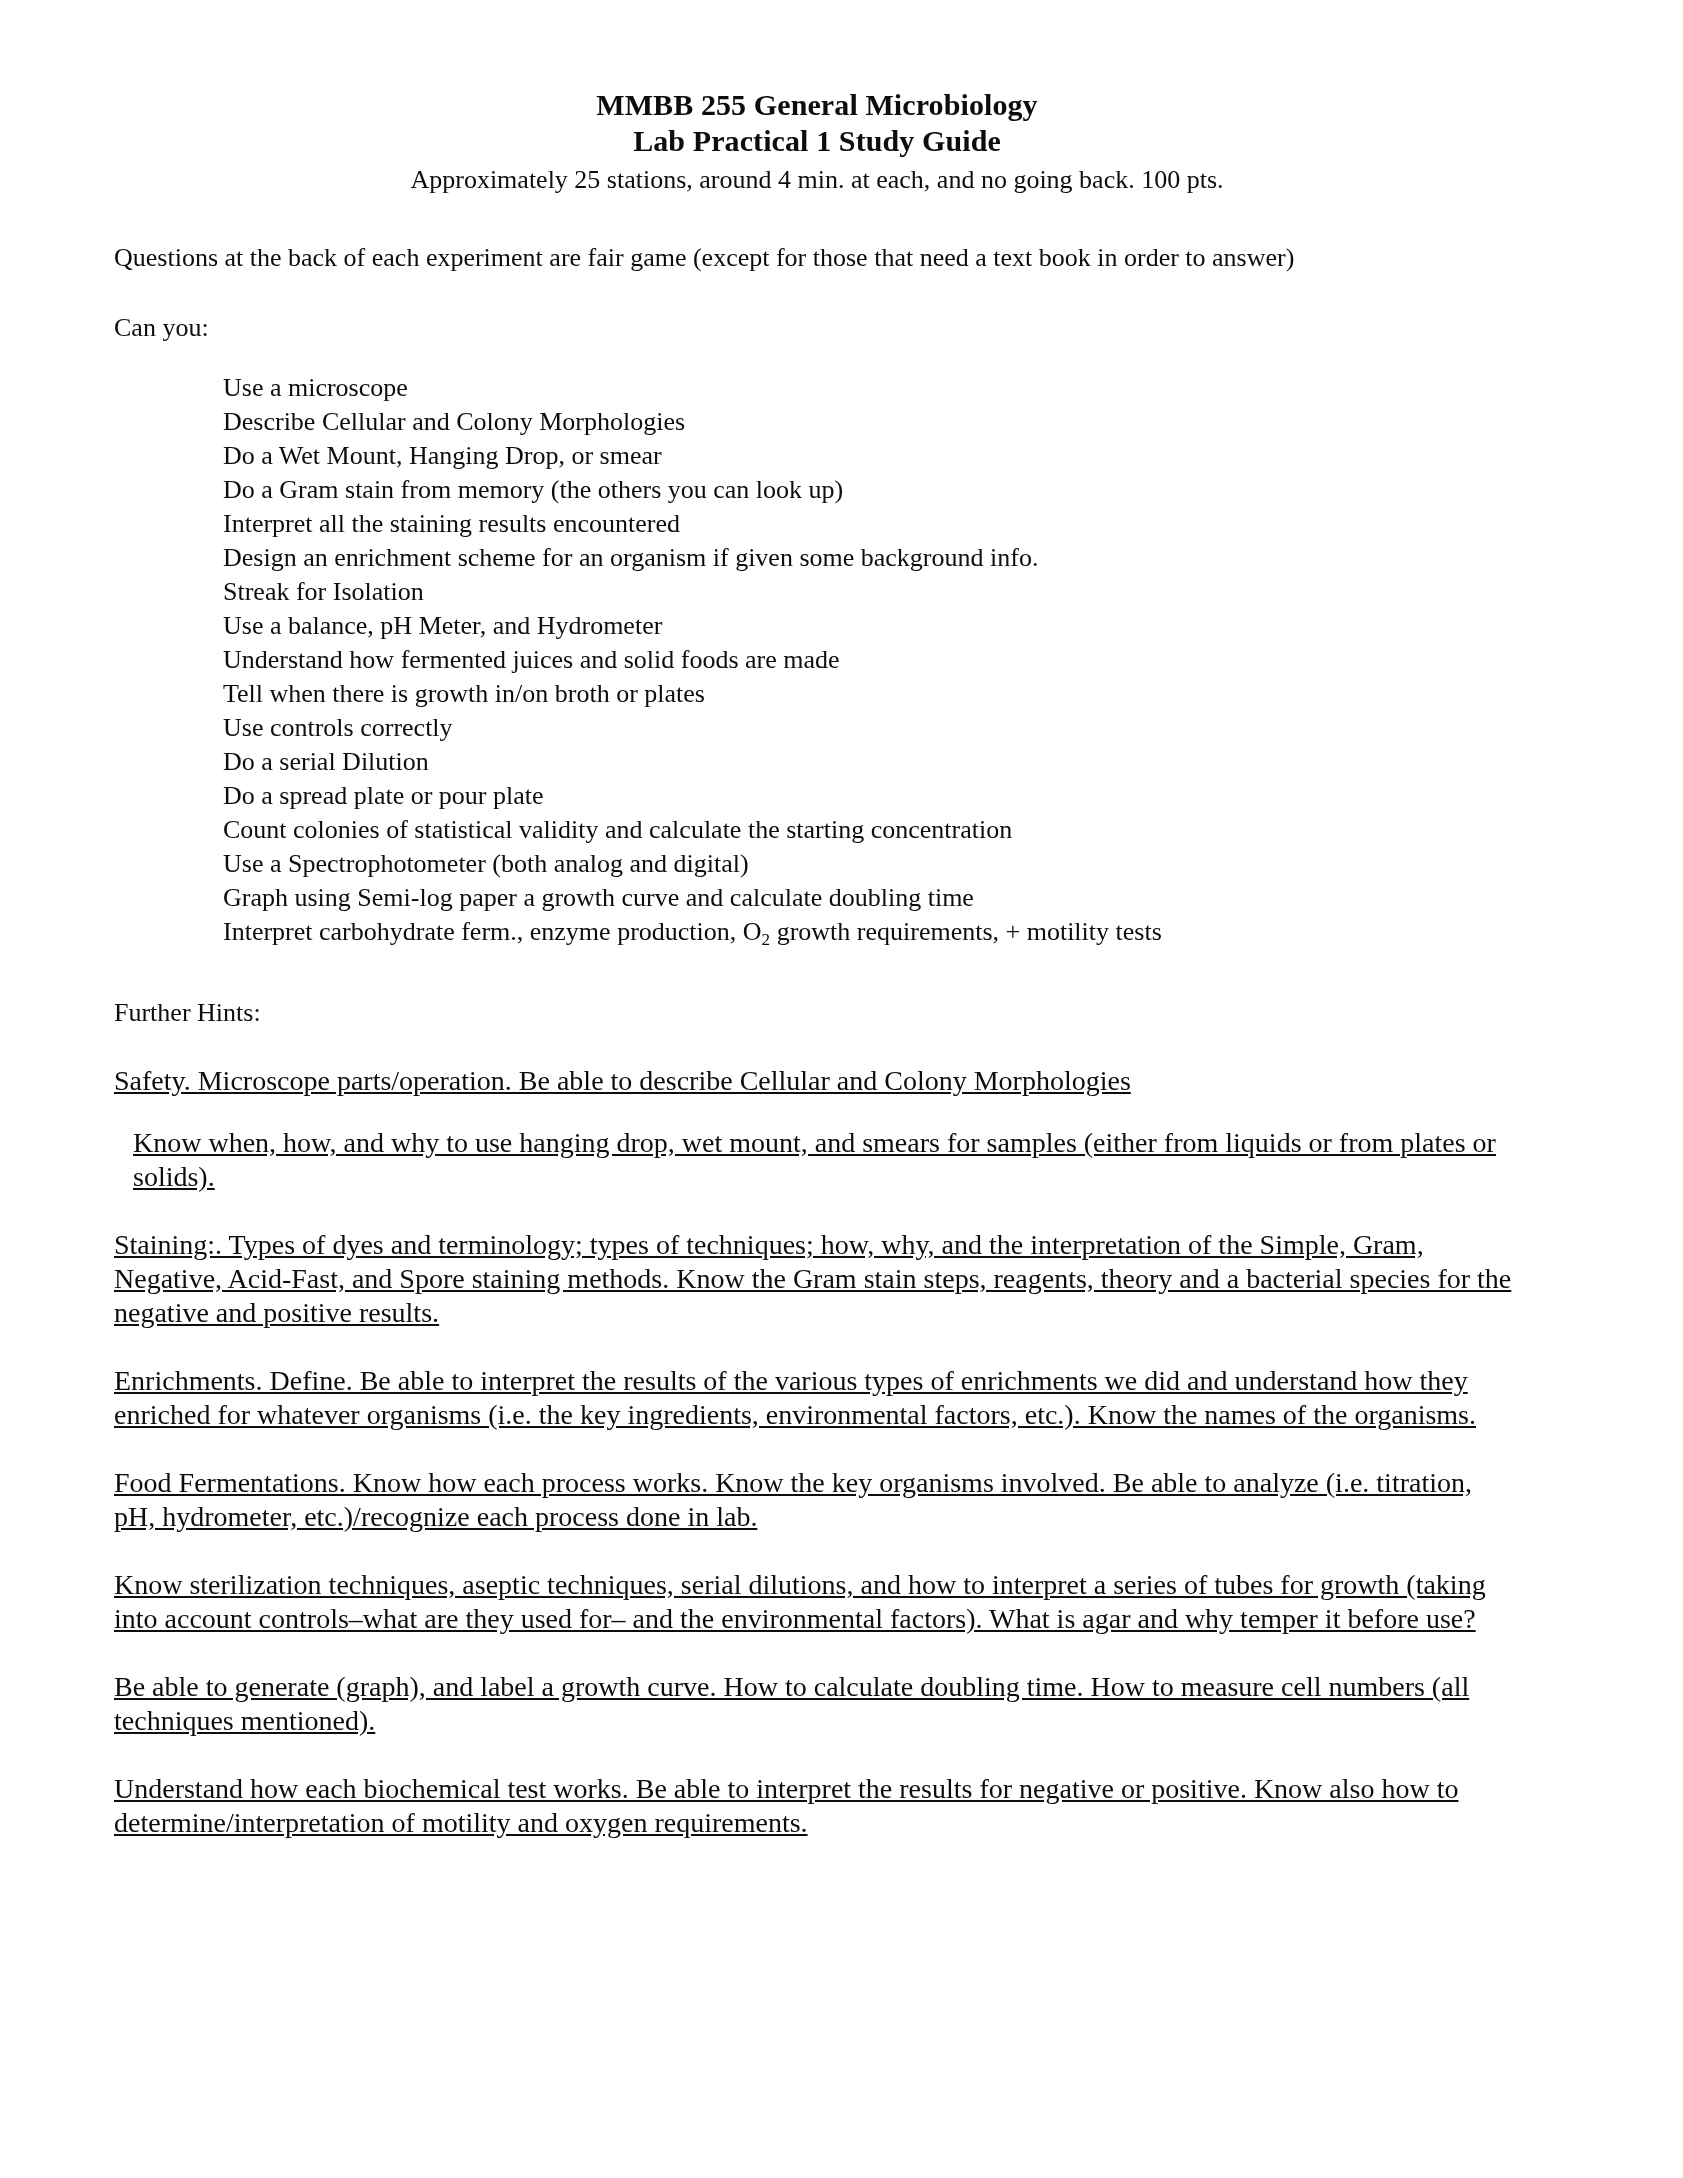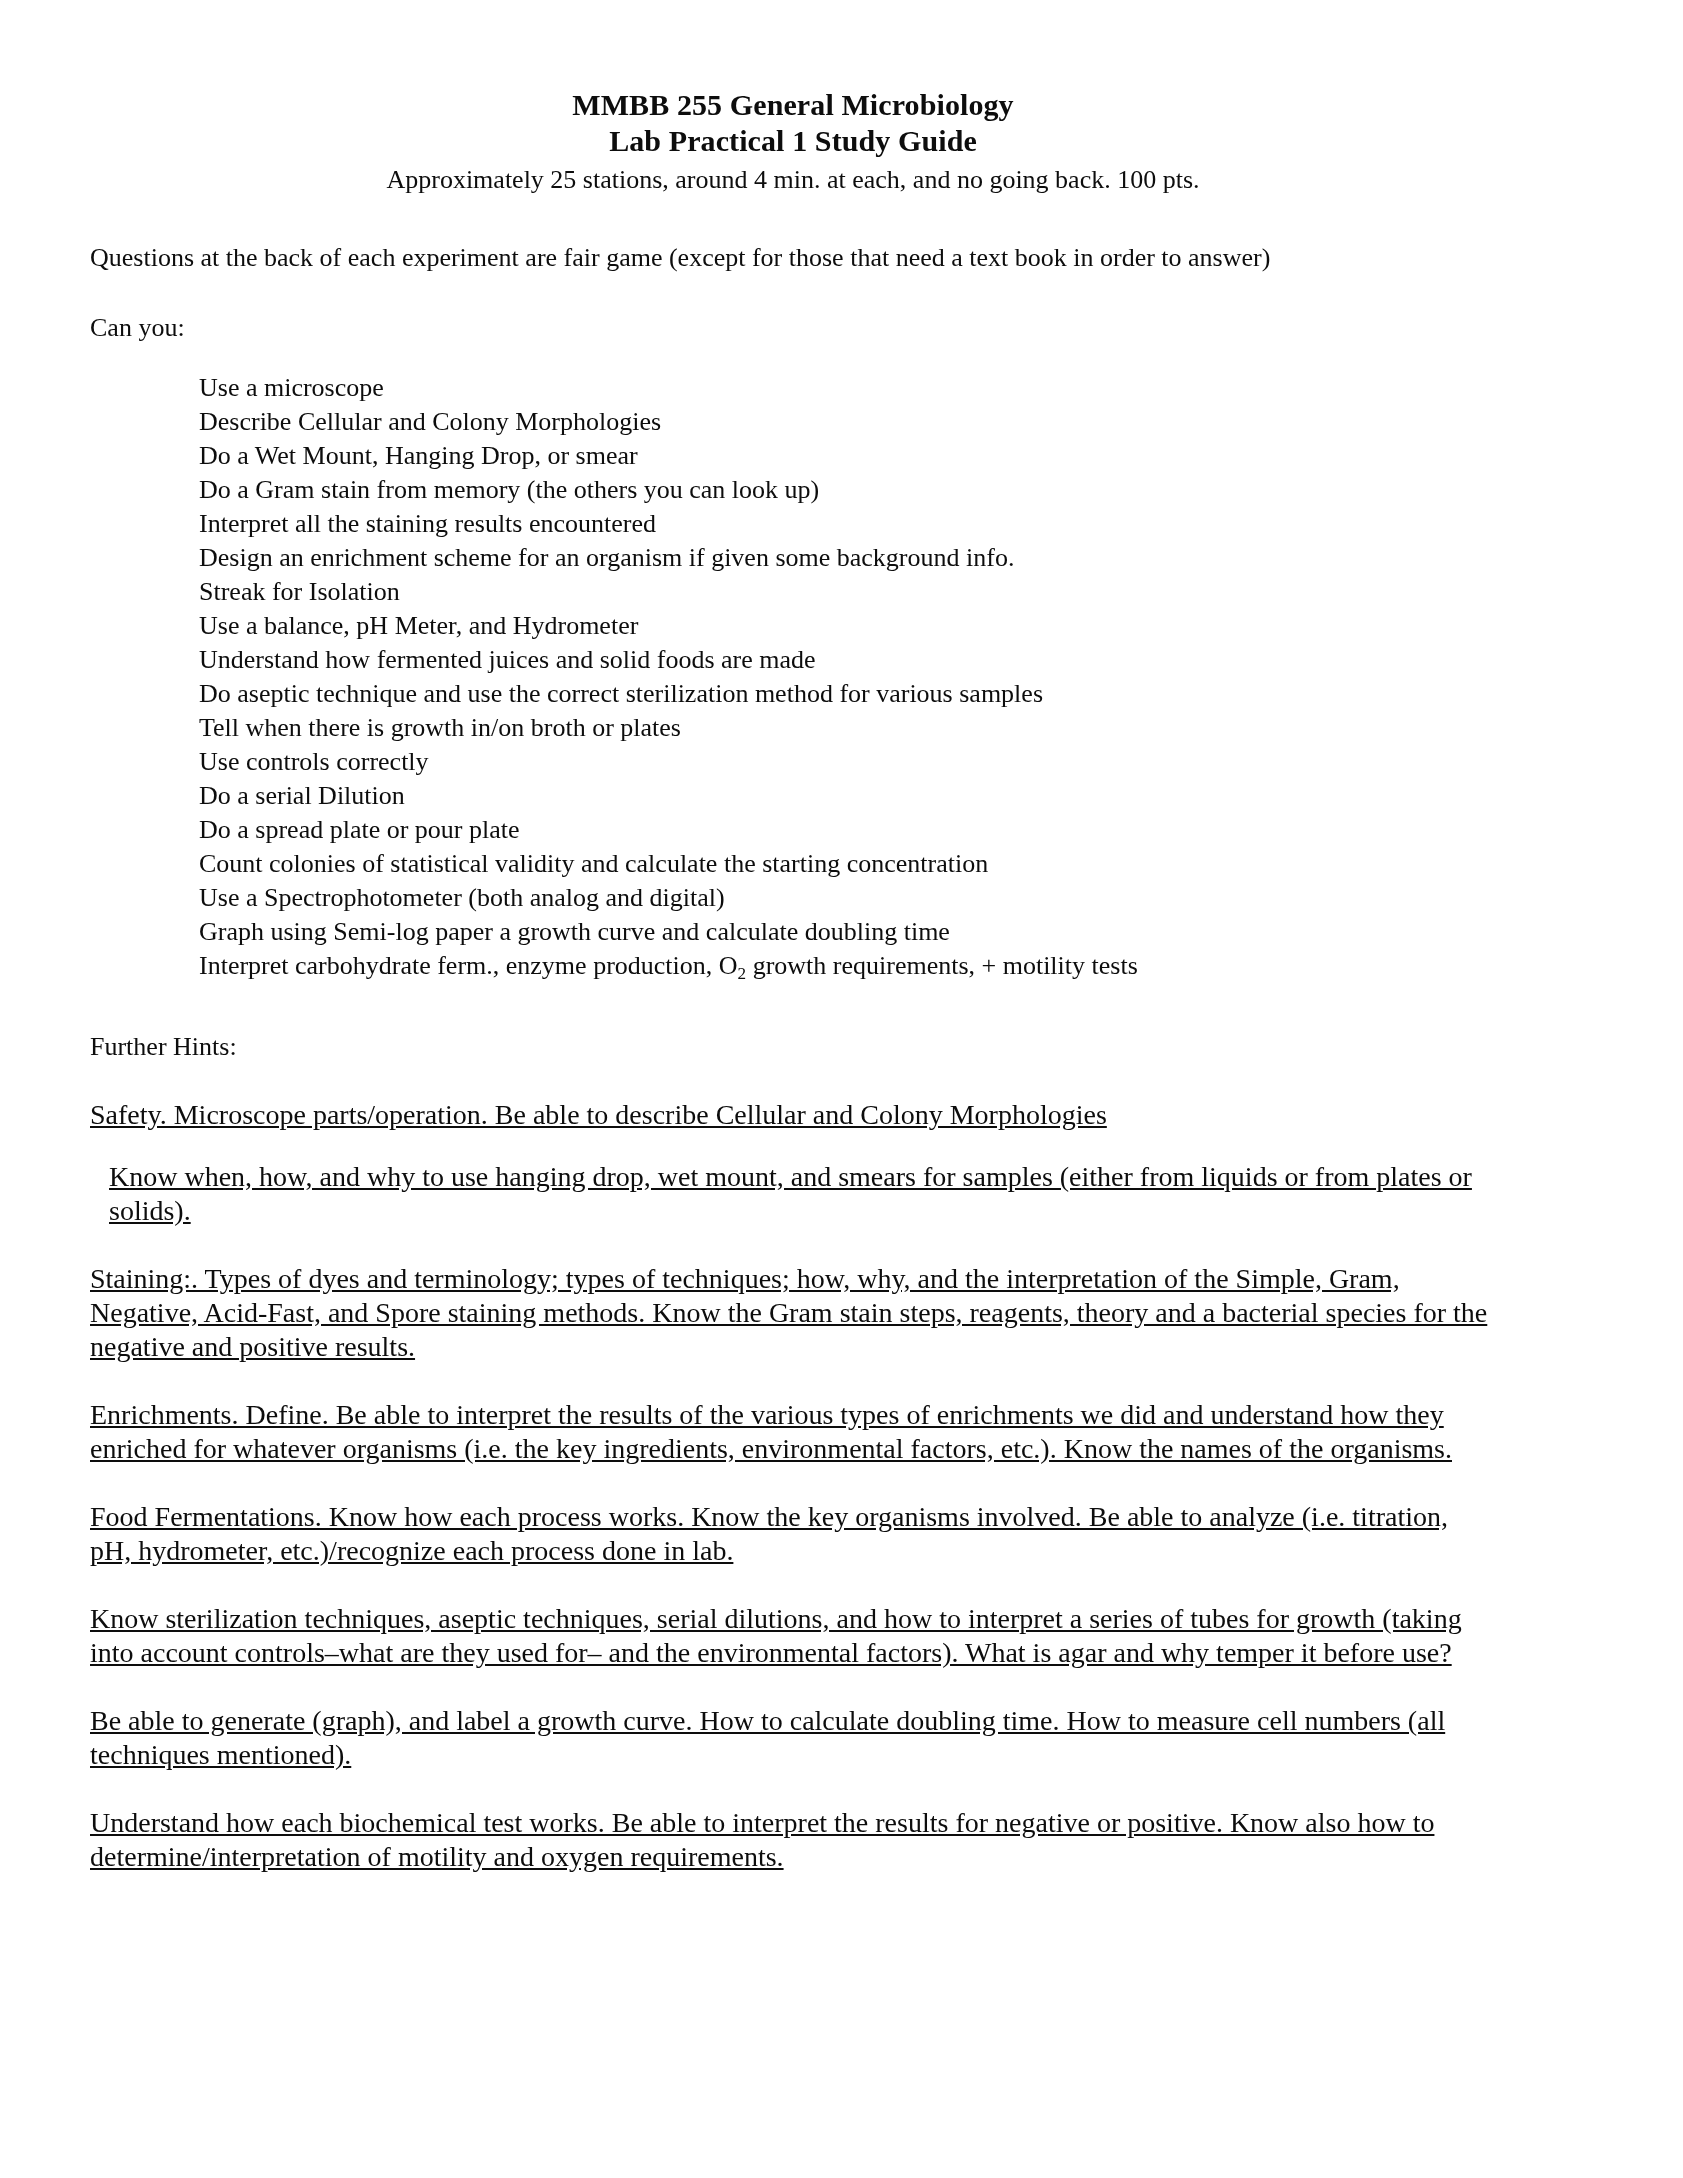--- a/index.html
+++ b/index.html
@@ -14,21 +14,21 @@
     font-family: "Liberation Serif", "DejaVu Serif", serif;
     color: #0d0d0d;
     -webkit-font-smoothing: antialiased;
   }
   .page {
     position: relative;
     width: 1683px;
     height: 2178px;
     background: #ffffff;
     box-sizing: border-box;
-    padding: 87px 149px 0 90px;
+    padding: 87px 149px 0 114px;
   }
   .doc {
     width: 1406px;
   }
 
   
   .title-block {
     text-align: center;
     margin: 0 0 0 0;
   }
@@ -109,21 +109,20 @@
     <ul class="canyou-list">
       <li>Use a microscope</li>
       <li>Describe Cellular and Colony Morphologies</li>
       <li>Do a Wet Mount, Hanging Drop, or smear</li>
       <li>Do a Gram stain from memory (the others you can look up)</li>
       <li>Interpret all the staining results encountered</li>
       <li>Design an enrichment scheme for an organism if given some background info.</li>
       <li>Streak for Isolation</li>
       <li>Use a balance, pH Meter, and Hydrometer</li>
       <li>Understand how fermented juices and solid foods are made</li>
-      <li>Do aseptic technique and use the correct sterilization method for various samples</li>
       <li>Tell when there is growth in/on broth or plates</li>
       <li>Use controls correctly</li>
       <li>Do a serial Dilution</li>
       <li>Do a spread plate or pour plate</li>
       <li>Count colonies of statistical validity and calculate the starting concentration</li>
       <li>Use a Spectrophotometer (both analog and digital)</li>
       <li>Graph using Semi-log paper a growth curve and calculate doubling time</li>
       <li><span>Interpret carbohydrate ferm., enzyme production, O</span><sub>2</sub><span> growth requirements, + motility tests</span></li>
     </ul>
 

